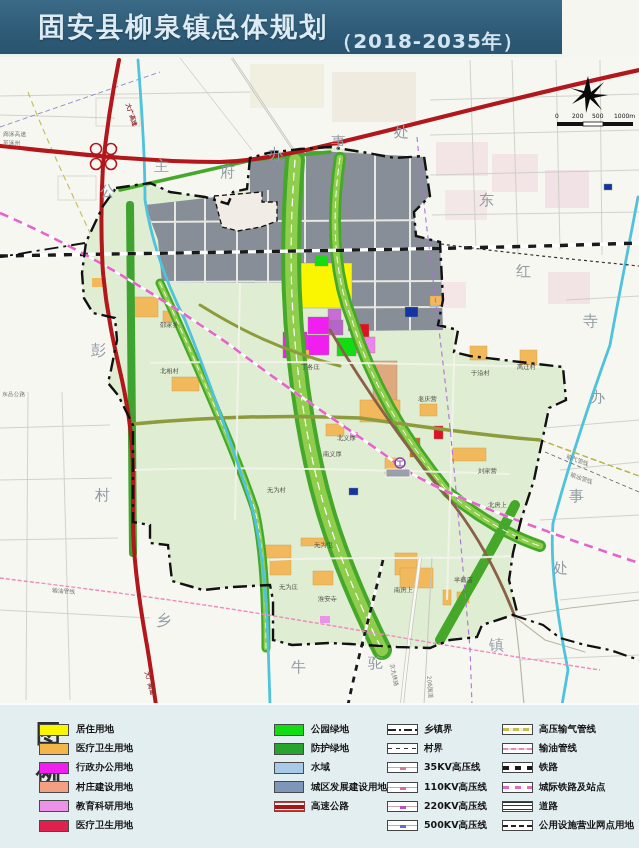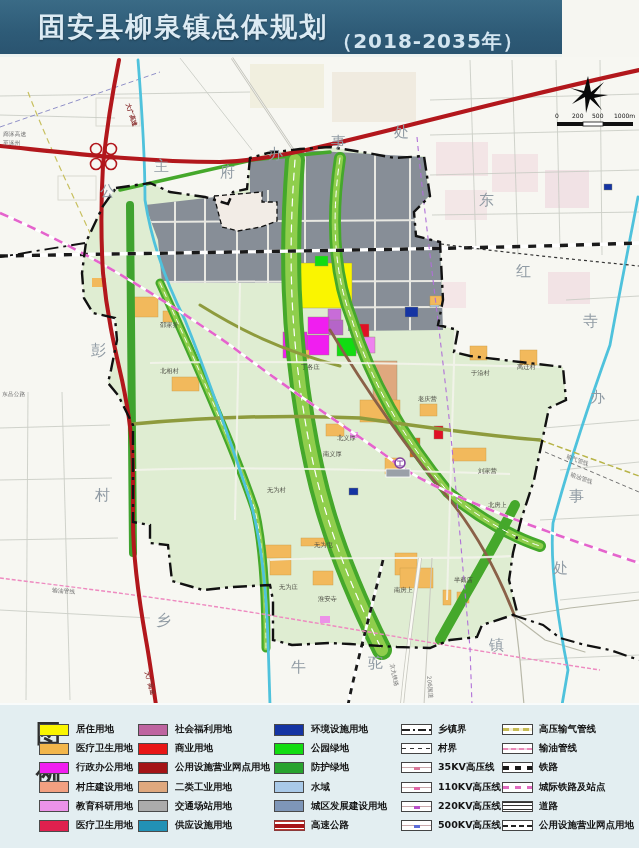--- a/index.html
+++ b/index.html
@@ -354,52 +354,22 @@
       <div class="lrow">
           <i class="sw" style="background: rgb(236, 146, 232);"></i>
           <span class="llabel">教育科研用地</span>
         </div>
       <div class="lrow">
           <i class="sw" style="background: rgb(224, 32, 78);"></i>
           <span class="llabel">医疗卫生用地</span>
         </div>
     </div>
 
-    <div class="lcol" style="left:138px">
-      <div class="lrow">
-          <i class="sw" style="background: rgb(190, 100, 160);"></i>
-          <span class="llabel">社会福利用地</span>
-        </div>
-      <div class="lrow">
-          <i class="sw" style="background: rgb(232, 22, 22);"></i>
-          <span class="llabel">商业用地</span>
-        </div>
-      <div class="lrow">
-          <i class="sw" style="background: rgb(164, 19, 22);"></i>
-          <span class="llabel">公用设施营业网点用地</span>
-        </div>
-      <div class="lrow">
-          <i class="sw" style="background: rgb(223, 168, 126);"></i>
-          <span class="llabel">二类工业用地</span>
-        </div>
-      <div class="lrow">
-          <i class="sw" style="background: rgb(171, 171, 171);"></i>
-          <span class="llabel">交通场站用地</span>
-        </div>
-      <div class="lrow">
-          <i class="sw" style="background: rgb(34, 145, 181);"></i>
-          <span class="llabel">供应设施用地</span>
-        </div>
-    </div>
 
     <div class="lcol" style="left:274px">
-      <div class="lrow">
-          <i class="sw" style="background: rgb(21, 52, 163);"></i>
-          <span class="llabel">环境设施用地</span>
-        </div>
       <div class="lrow">
           <i class="sw" style="background: rgb(18, 220, 18);"></i>
           <span class="llabel">公园绿地</span>
         </div>
       <div class="lrow">
           <i class="sw" style="background: rgb(40, 163, 46);"></i>
           <span class="llabel">防护绿地</span>
         </div>
       <div class="lrow">
           <i class="sw" style="background: rgb(169, 201, 232);"></i>
@@ -410,21 +380,21 @@
           <span class="llabel">城区发展建设用地</span>
         </div>
       <div class="lrow">
           <i class="lnbox hwbox">
             <b class="ln ln-hw"></b>
           </i>
           <span class="llabel">高速公路</span>
         </div>
     </div>
 
-    <div class="lcol" style="left:401px">
+    <div class="lcol" style="left:387px">
       <div class="lrow">
           <i class="lnbox">
             <b class="ln ln-town"></b>
           </i>
           <span class="llabel">乡镇界</span>
         </div>
       <div class="lrow">
           <i class="lnbox">
             <b class="ln ln-vill"></b>
           </i>

